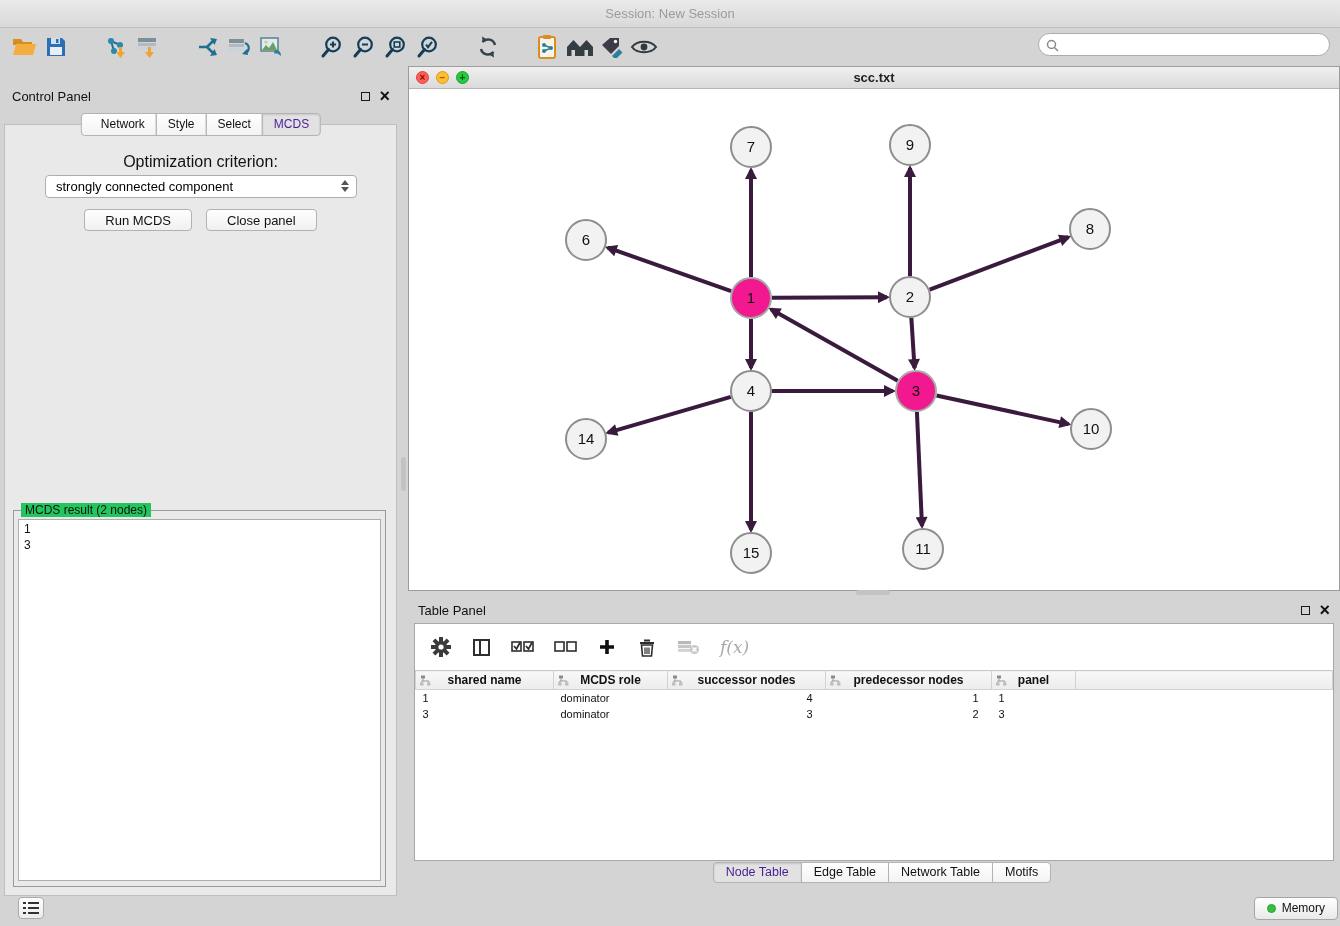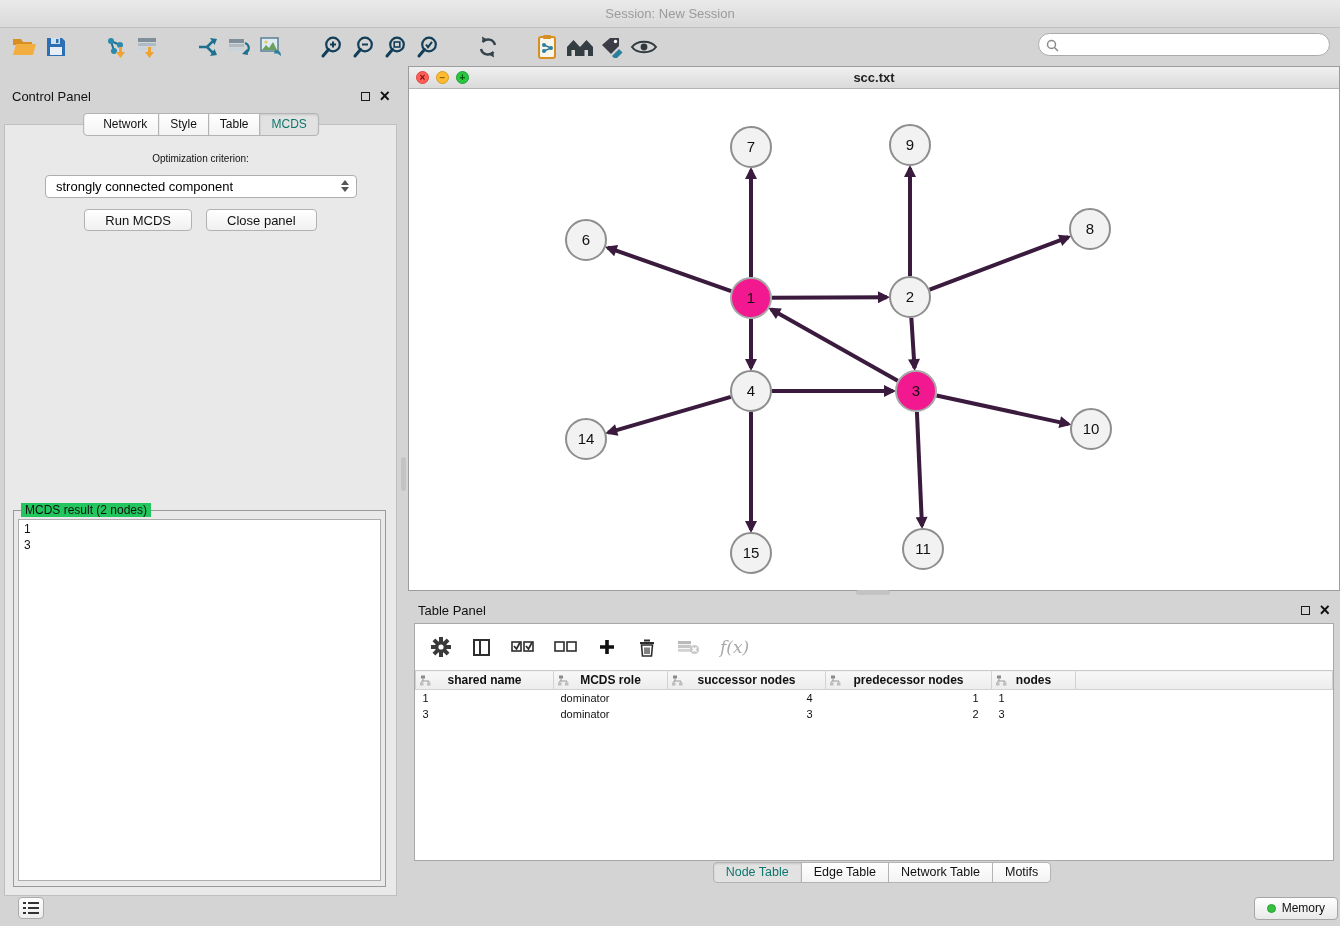--- a/index.html
+++ b/index.html
@@ -25,24 +25,24 @@
   .control-panel { position:absolute; left:0; top:66px; width:402px; height:820px;margin-top:16px; }
   .panel-header { height:28px; display:flex; align-items:center; padding:0 12px; font-size:13px; color:#111; }
   .panel-controls { margin-left:auto; display:flex; align-items:center; gap:9px; }
   .float-ic { width:9px; height:9px; border:1.5px solid #1a1a1a; display:inline-block; }
   .close-x { font-size:18px; font-weight:700; color:#111; line-height:14px; cursor:pointer; }
   .cp-tabs { position:absolute; top:31px; left:50%; transform:translateX(-50%); display:flex; z-index:2; }
   .seg-tab { font-size:12px; padding:3px 11px 4px; background:linear-gradient(#ffffff,#f3f3f3);
     border:1px solid #b3b3b3; margin-left:-1px; color:#111; cursor:pointer; white-space:nowrap; }
   .seg-tab:first-child { border-radius:4px 0 0 4px; margin-left:0;padding-left:19px; }
   .seg-tab:last-child { border-radius:0 4px 4px 0; }
-  .seg-active { background:#e2e2e2; color:#0f766e; box-shadow:inset 0 1px 2px rgba(0,0,0,.12); }
+  .seg-active { background:#e2e2e2; color:#4c1d95; box-shadow:inset 0 1px 2px rgba(0,0,0,.12); }
   .cp-content { position:absolute; left:4px; right:5px; top:42px; bottom:6px;
     background:#e9e9e9; border:1px solid #bfbfbf; }
-  .opt-label { position:absolute; top:28px; left:0; right:0; text-align:center; font-size:10px; color:#111; }
+  .opt-label { position:absolute; top:28px; left:0; right:0; text-align:center; font-size:16px; color:#111; }
   .combo { position:absolute; top:50px; left:40px; width:312px; height:23px; background:#fff;
     border:1px solid #aeaeae; border-radius:4px; display:flex; align-items:center;
     padding:0 22px 0 10px; font-size:13px; cursor:pointer; }
   .combo-arrows { position:absolute; right:7px; top:4px; display:flex; flex-direction:column; gap:2px; }
   .tri-up { width:0; height:0; border-left:4px solid transparent; border-right:4px solid transparent; border-bottom:5px solid #555; }
   .tri-dn { width:0; height:0; border-left:4px solid transparent; border-right:4px solid transparent; border-top:5px solid #555; }
   .cp-buttons { position:absolute; top:84px; left:0; right:0; display:flex; justify-content:center; gap:14px; }
   .aqua-btn { height:22px; padding:0 20px; font-size:13px; color:#111;
     background:linear-gradient(#ffffff,#f0f0f0); border:1px solid #b2b2b2; border-radius:4px; cursor:pointer;
     font-family:"Liberation Sans","DejaVu Sans",sans-serif; }
@@ -264,21 +264,21 @@
   <div class="panel-header">
     <span>Control Panel</span>
     <span class="panel-controls">
       <span class="float-ic"></span>
       <span class="close-x">×</span>
     </span>
   </div>
   <div class="cp-tabs" id="cp-tabs">
       <div class="seg-tab">Network</div>
       <div class="seg-tab">Style</div>
-      <div class="seg-tab">Table</div>
+      <div class="seg-tab">Select</div>
       <div class="seg-tab seg-active">MCDS</div>
     </div>
   <div class="cp-content">
     <div class="opt-label">Optimization criterion:</div>
     <div class="combo">
       <span>strongly connected component</span>
       <span class="combo-arrows">
           <span class="tri-up"></span>
           <span class="tri-dn"></span>
         </span>
@@ -475,21 +475,21 @@
                   <rect x="1" y="0.5" width="4" height="3" fill="#8a8a8a"></rect>
                   <rect x="0" y="7.5" width="3.5" height="3" fill="#bdbdbd"></rect>
                   <rect x="7" y="7.5" width="3.5" height="3" fill="#bdbdbd"></rect>
                   <path d="M3 3.5v2.5h5.8v1.5M3 6h-1.2v1.5" stroke="#9a9a9a" fill="none"></path>
                 </svg></span><span>predecessor nodes</span></th>
             <th><span class="sort-ic"><svg width="11" height="11" viewBox="0 0 11 11">
                   <rect x="1" y="0.5" width="4" height="3" fill="#8a8a8a"></rect>
                   <rect x="0" y="7.5" width="3.5" height="3" fill="#bdbdbd"></rect>
                   <rect x="7" y="7.5" width="3.5" height="3" fill="#bdbdbd"></rect>
                   <path d="M3 3.5v2.5h5.8v1.5M3 6h-1.2v1.5" stroke="#9a9a9a" fill="none"></path>
-                </svg></span><span>nodes</span></th>
+                </svg></span><span>panel</span></th>
             <th></th>
           </tr>
         </thead>
       <tbody id="node-table-body">
           <tr>
             <td class="al-left">1</td>
             <td class="al-left">dominator</td>
             <td class="al-right">4</td>
             <td class="al-right">1</td>
             <td class="al-left">1</td>

